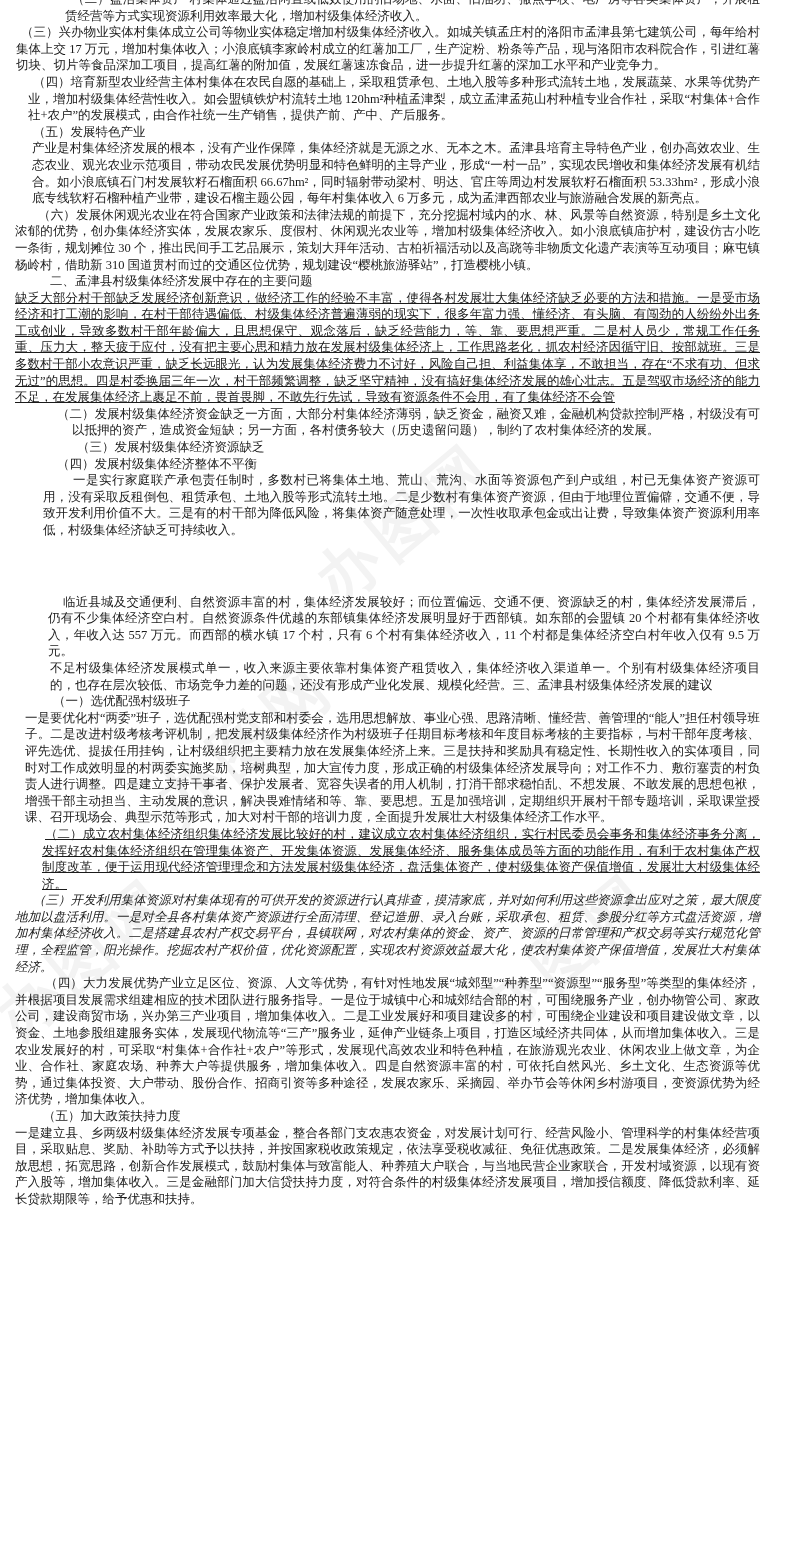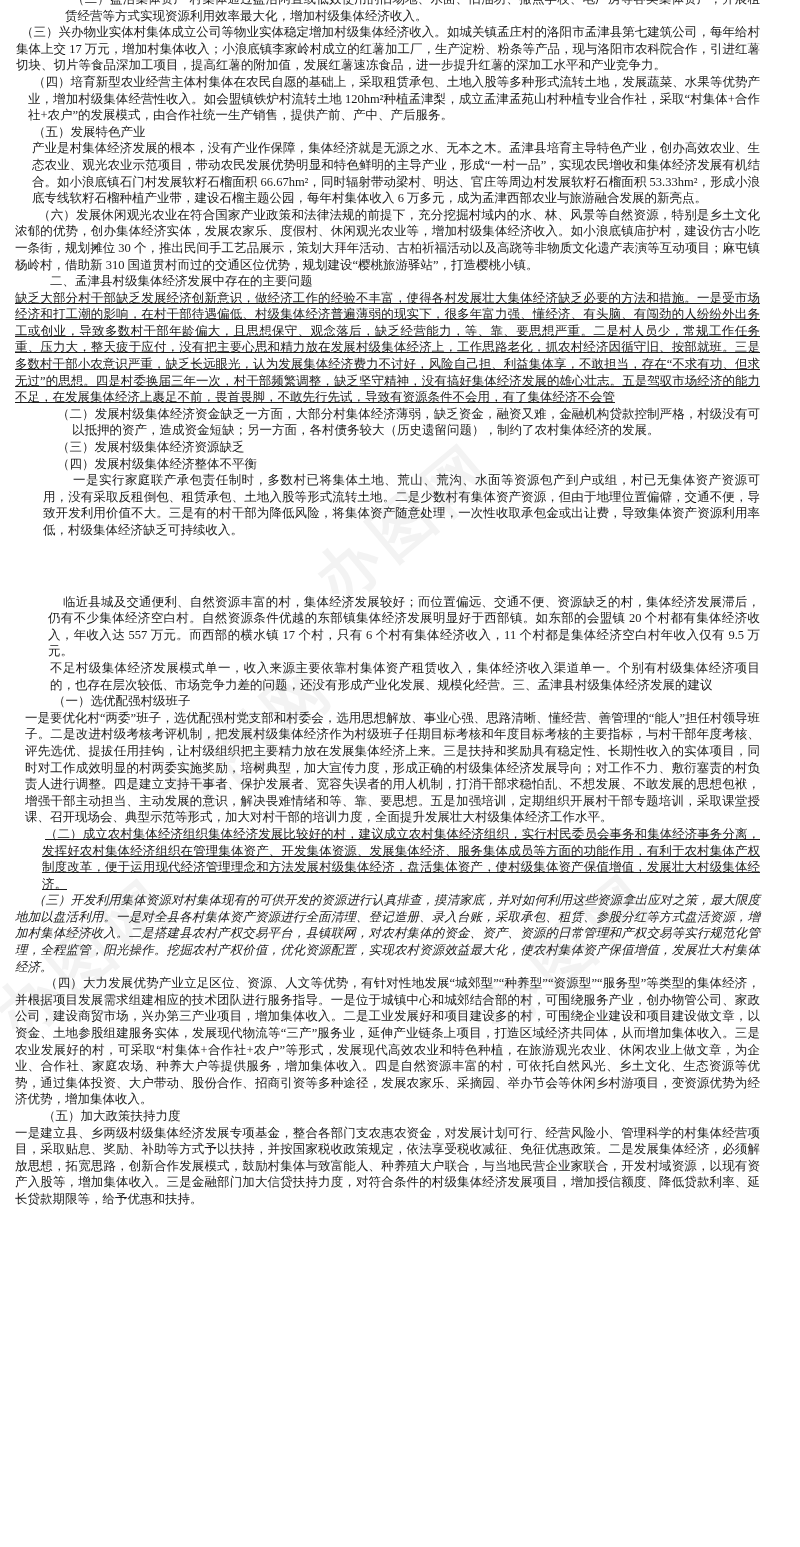--- a/index.html
+++ b/index.html
@@ -20,21 +20,21 @@
   .blk0{margin-left:50px;margin-top:-9px;text-indent:7px;}
   .blk1{margin-left:1px;text-indent:5px;}
   .blk2{margin-left:13px;text-indent:5px;}
   .blk3{margin-left:18px;}
   .blk4{margin-left:17px;}
   .blk5{margin-left:0;text-indent:23px;}
   .blk6{margin-left:35px;}
   .blk7{margin-left:23px;}
   .blk8{margin-left:0;text-decoration:underline;}
   .blk9{margin-left:57px;text-indent:-15px;}
-  .blk10{margin-left:42px;}
+  .blk10{margin-left:62px;}
   .blk11{margin-left:28px;text-indent:30px;}
   .blk12{margin-left:42px;}
   .gap{height:55px;}
   .blk13{margin-left:33px;text-indent:15px;}
   .blk14{margin-left:55px;}
   .blk15{margin-left:35px;}
   .blk16{margin-left:38px;}
   .blk17{margin-left:10px;}
   .blk18{margin-left:27px;text-indent:3px;text-decoration:underline;}
   .blk19{text-indent:18px;font-style:italic;}

